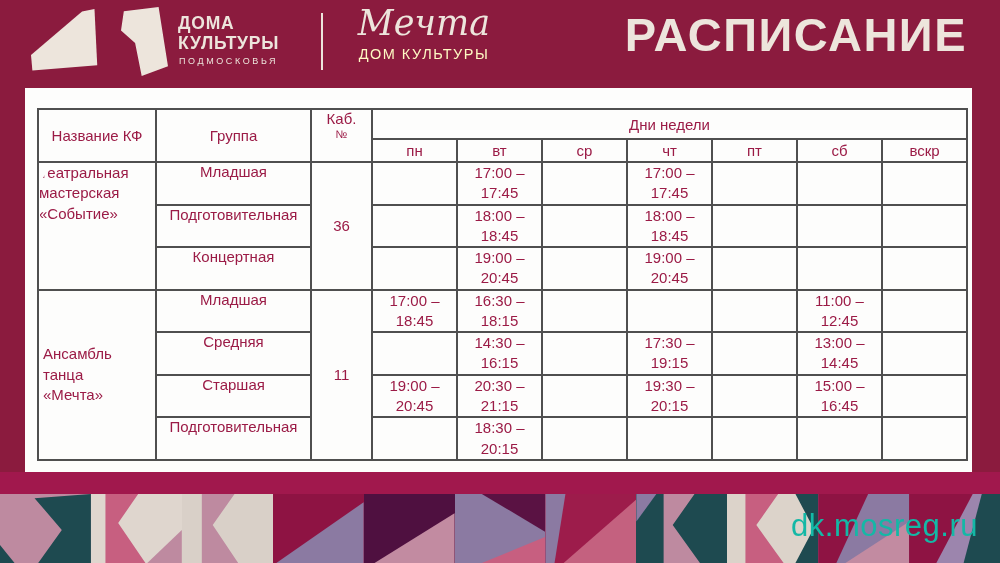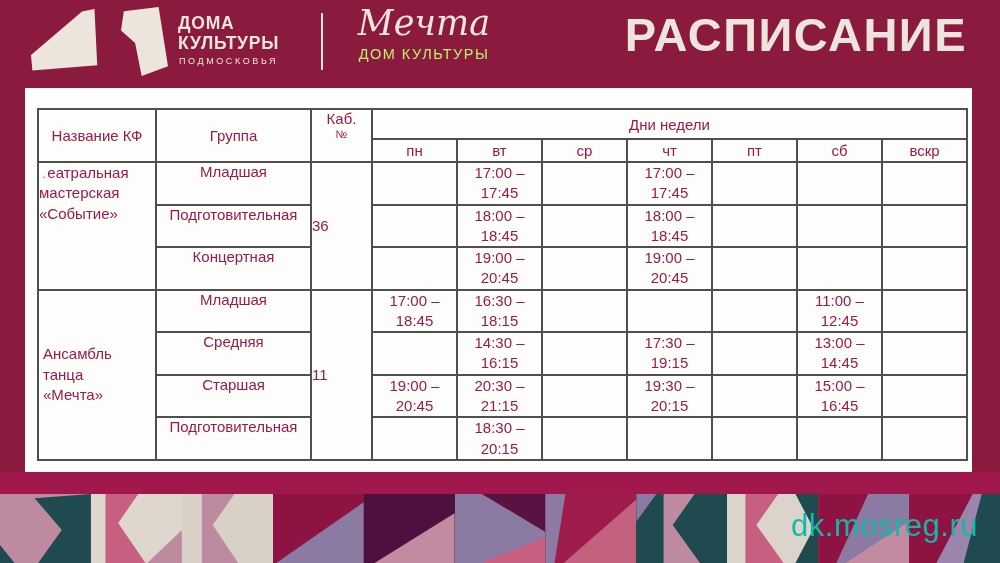--- a/index.html
+++ b/index.html
@@ -12,41 +12,41 @@
   .logo-shape1{position:absolute;left:31px;top:9px;width:69px;height:64px;background:#EDE5DC;
     clip-path:polygon(0 72%,74% 4%,92% 0,96% 88%,2% 96%);}
   .logo-shape2{position:absolute;left:121px;top:7px;width:47px;height:69px;background:#EDE5DC;
     clip-path:polygon(6% 6%,80% 0,100% 86%,44% 100%,30% 52%,0 34%);}
   .dk-name{position:absolute;left:178px;top:13px;color:#EDE5DC;font-weight:bold;
     font-size:17.5px;line-height:1.15;letter-spacing:0.8px;white-space:pre-line;}
   .dk-sub{position:absolute;left:179px;top:56px;color:#EDE5DC;font-size:9px;letter-spacing:2.6px;}
   .divider{position:absolute;left:321px;top:13px;width:2px;height:57px;background:#EDE5DC;}
   .venue-script{position:absolute;left:344px;top:4px;width:160px;text-align:center;color:#EDE5DC;
     font-family:"DejaVu Serif", serif;font-style:italic;font-size:35px;line-height:1.1;}
-  .venue-caption{position:absolute;left:344px;top:46px;width:160px;text-align:center;color:#bef264;
+  .venue-caption{position:absolute;left:344px;top:46px;width:160px;text-align:center;color:#fef9c3;
     font-size:14.5px;letter-spacing:1.5px;}
   .page-title{position:absolute;right:33px;top:7px;color:#EDE5DC;font-weight:bold;
     font-size:47px;letter-spacing:1.5px;margin-left:44px;}
   
   .panel{position:absolute;left:25px;top:88px;width:947px;height:384px;background:#FDFDFC;}
   table.schedule{position:absolute;left:12px;top:20px;width:929px;border-collapse:collapse;
     table-layout:fixed;color:#9B1B46;}
   table.schedule td,table.schedule th{border:2px solid #4F4F4F;padding:0;font-weight:normal;
     font-size:15px;overflow:hidden;}
   col.c-name{width:118px;}col.c-group{width:155px;}col.c-cab{width:61px;}col.c-day{width:85px;}
   tr.hrow1{height:30px;}tr.hrow2{height:23px;}
   tr.r40{height:40px;}tr.r42{height:42px;}tr.r43{height:43px;}
   .cell-head{text-align:center;vertical-align:middle;}
   .cab-head{text-align:center;vertical-align:top;padding-top:4px;line-height:1.2;}
   .cab-no{font-size:11px;}
   .cell-section{vertical-align:top;text-align:left;padding:5px 4px 0 7px;font-size:14.5px;
     line-height:1.35;white-space:pre-line;border-radius:28px;}
   .cell-section.centered{vertical-align:middle;padding:0 4px;}
   .cell-group{vertical-align:top;text-align:center;padding:5px 4px 0 9px;font-size:14.5px;}
-  .cell-cab{vertical-align:middle;font-size:16px;}
+  .cell-cab{text-align:center;vertical-align:middle;font-size:16px;}
   .cell-time{text-align:center;vertical-align:middle;line-height:1.35;white-space:pre-line;}
   
   .band{position:absolute;left:0;top:472px;width:1000px;height:22px;background:#A1184D;}
   .pattern{position:absolute;left:0;top:494px;width:1000px;height:69px;display:flex;}
   .tile{position:relative;flex:1;overflow:hidden;}
   .tile::before,.tile::after{content:"";position:absolute;inset:0;}
   .tile:nth-child(1){background:#BE8AA0;}
   .tile:nth-child(1)::before{background:#1E4A50;clip-path:polygon(38% 6%,100% 0,100% 100%,42% 100%,68% 52%);}
   .tile:nth-child(1)::after{background:#1E4A50;clip-path:polygon(0 74%,16% 100%,0 100%);}
   .tile:nth-child(2){background:#DFD6CE;}

